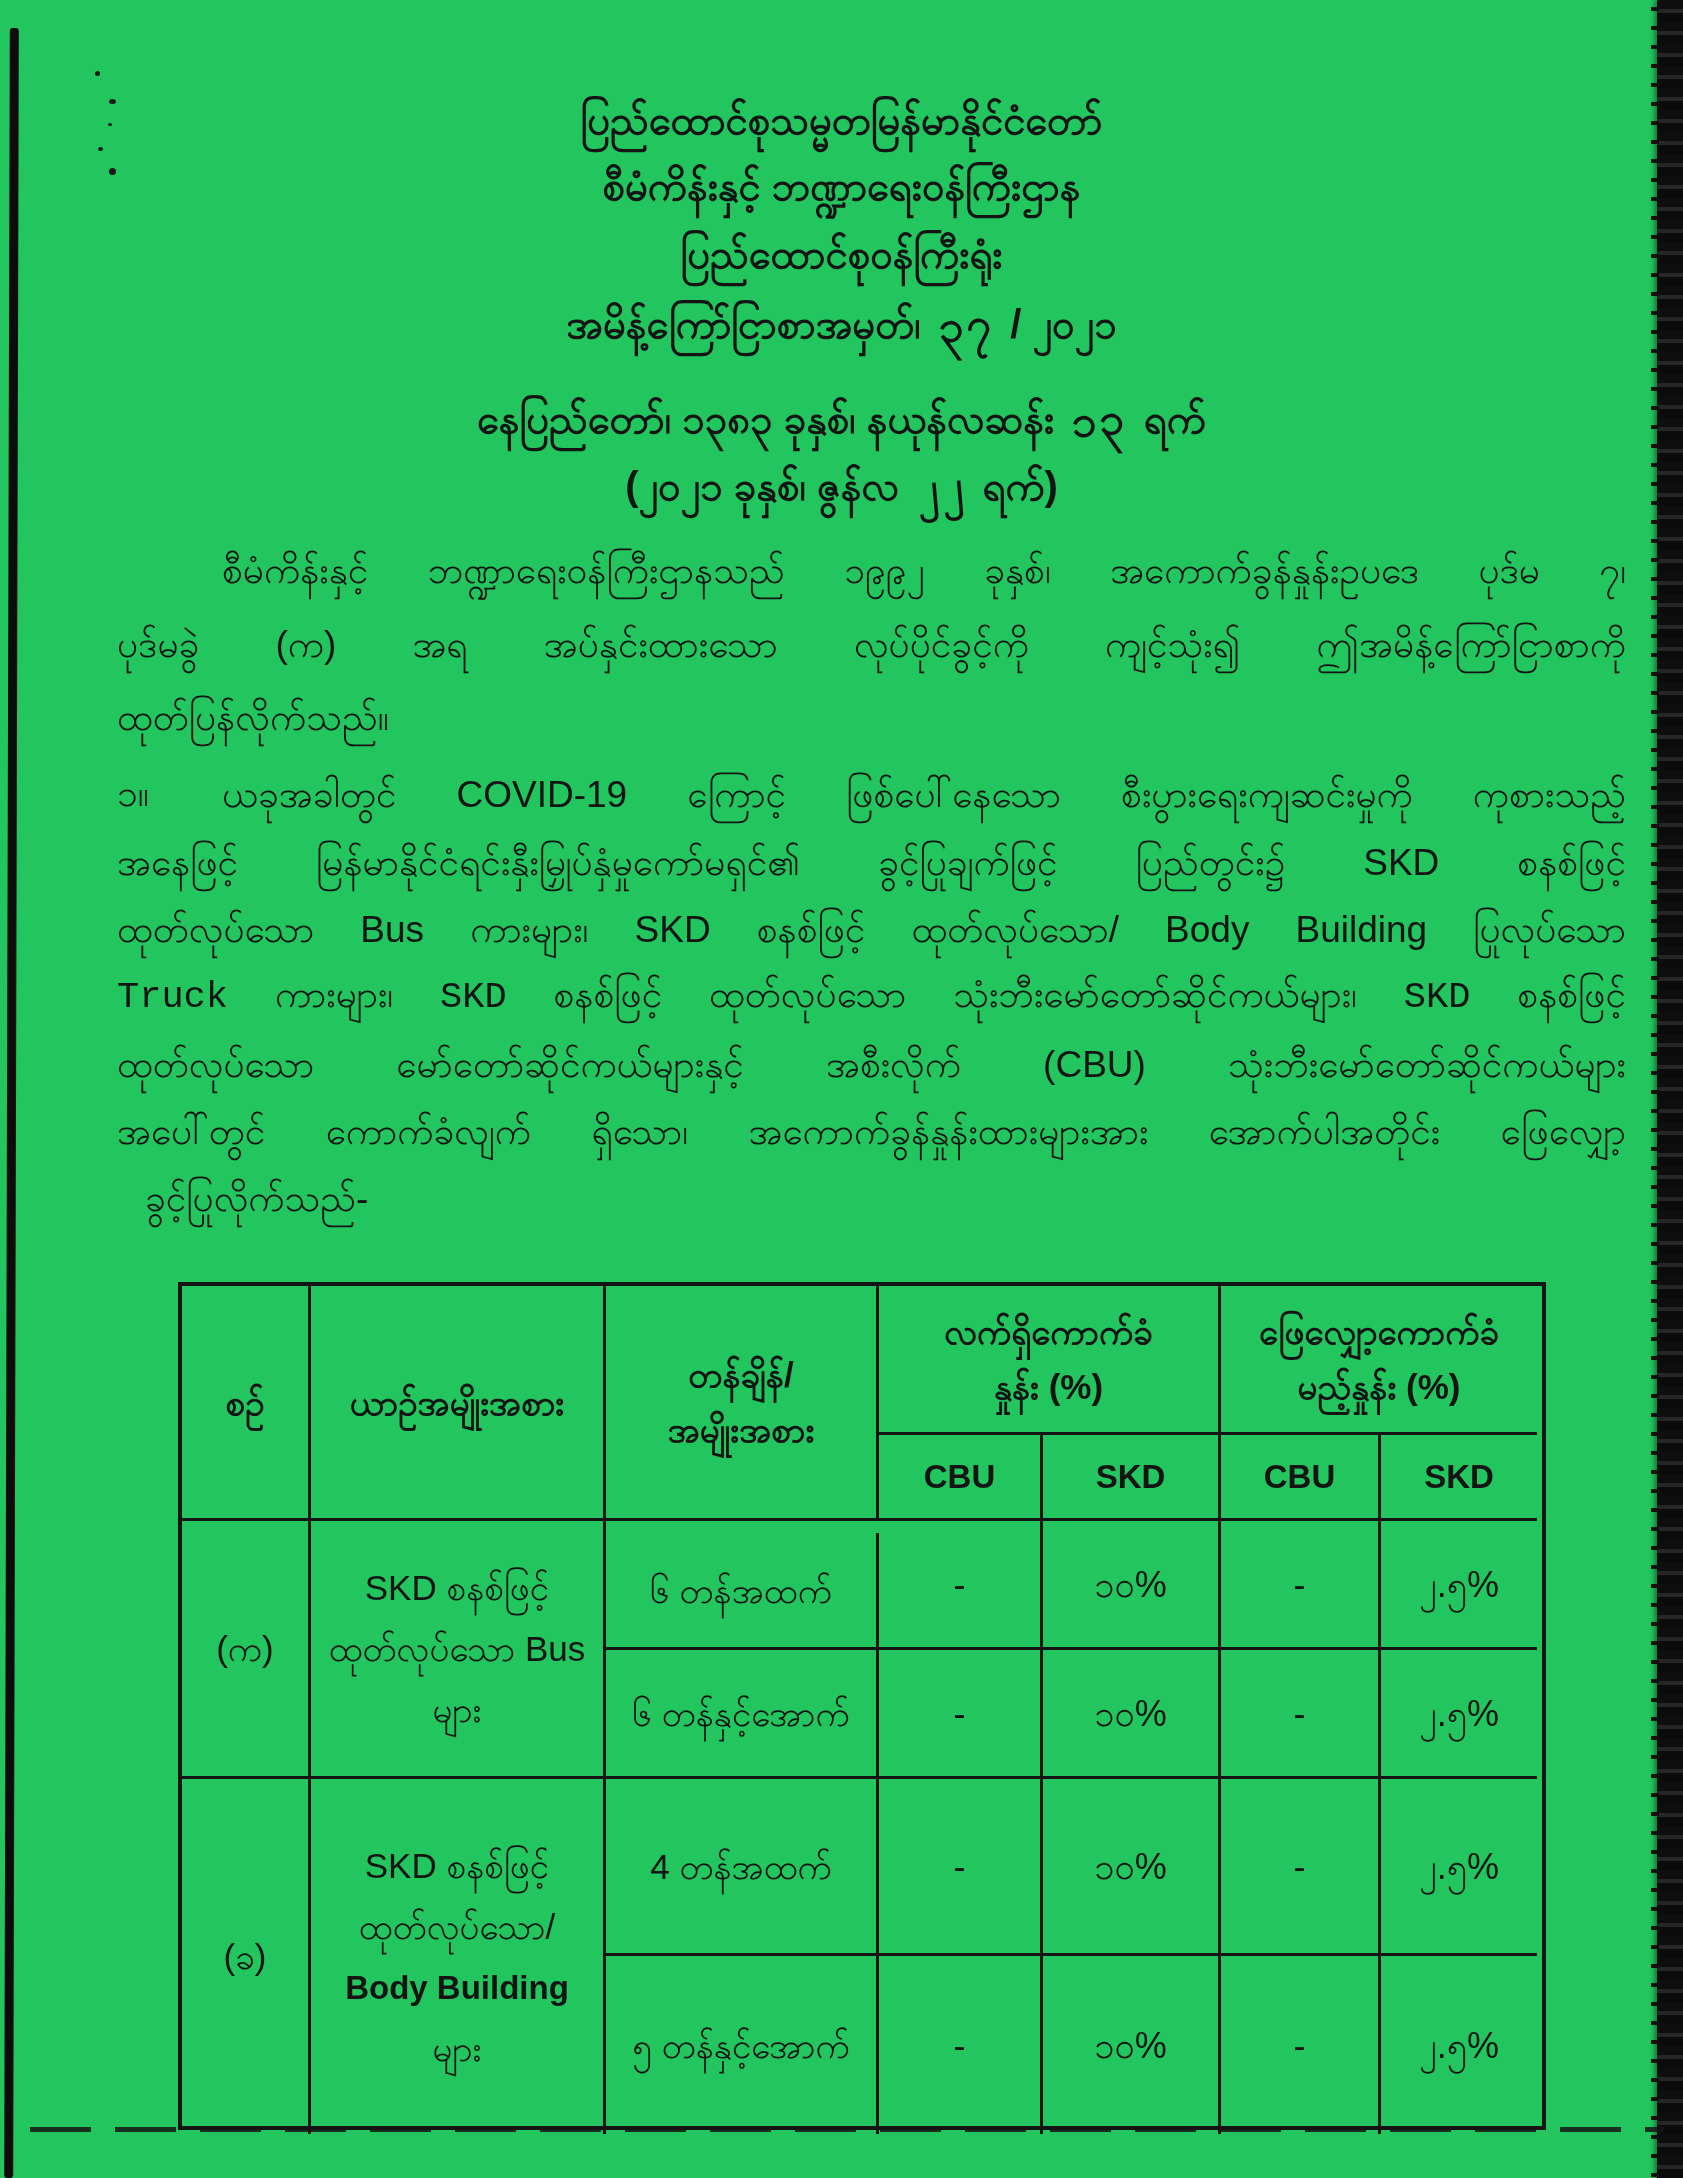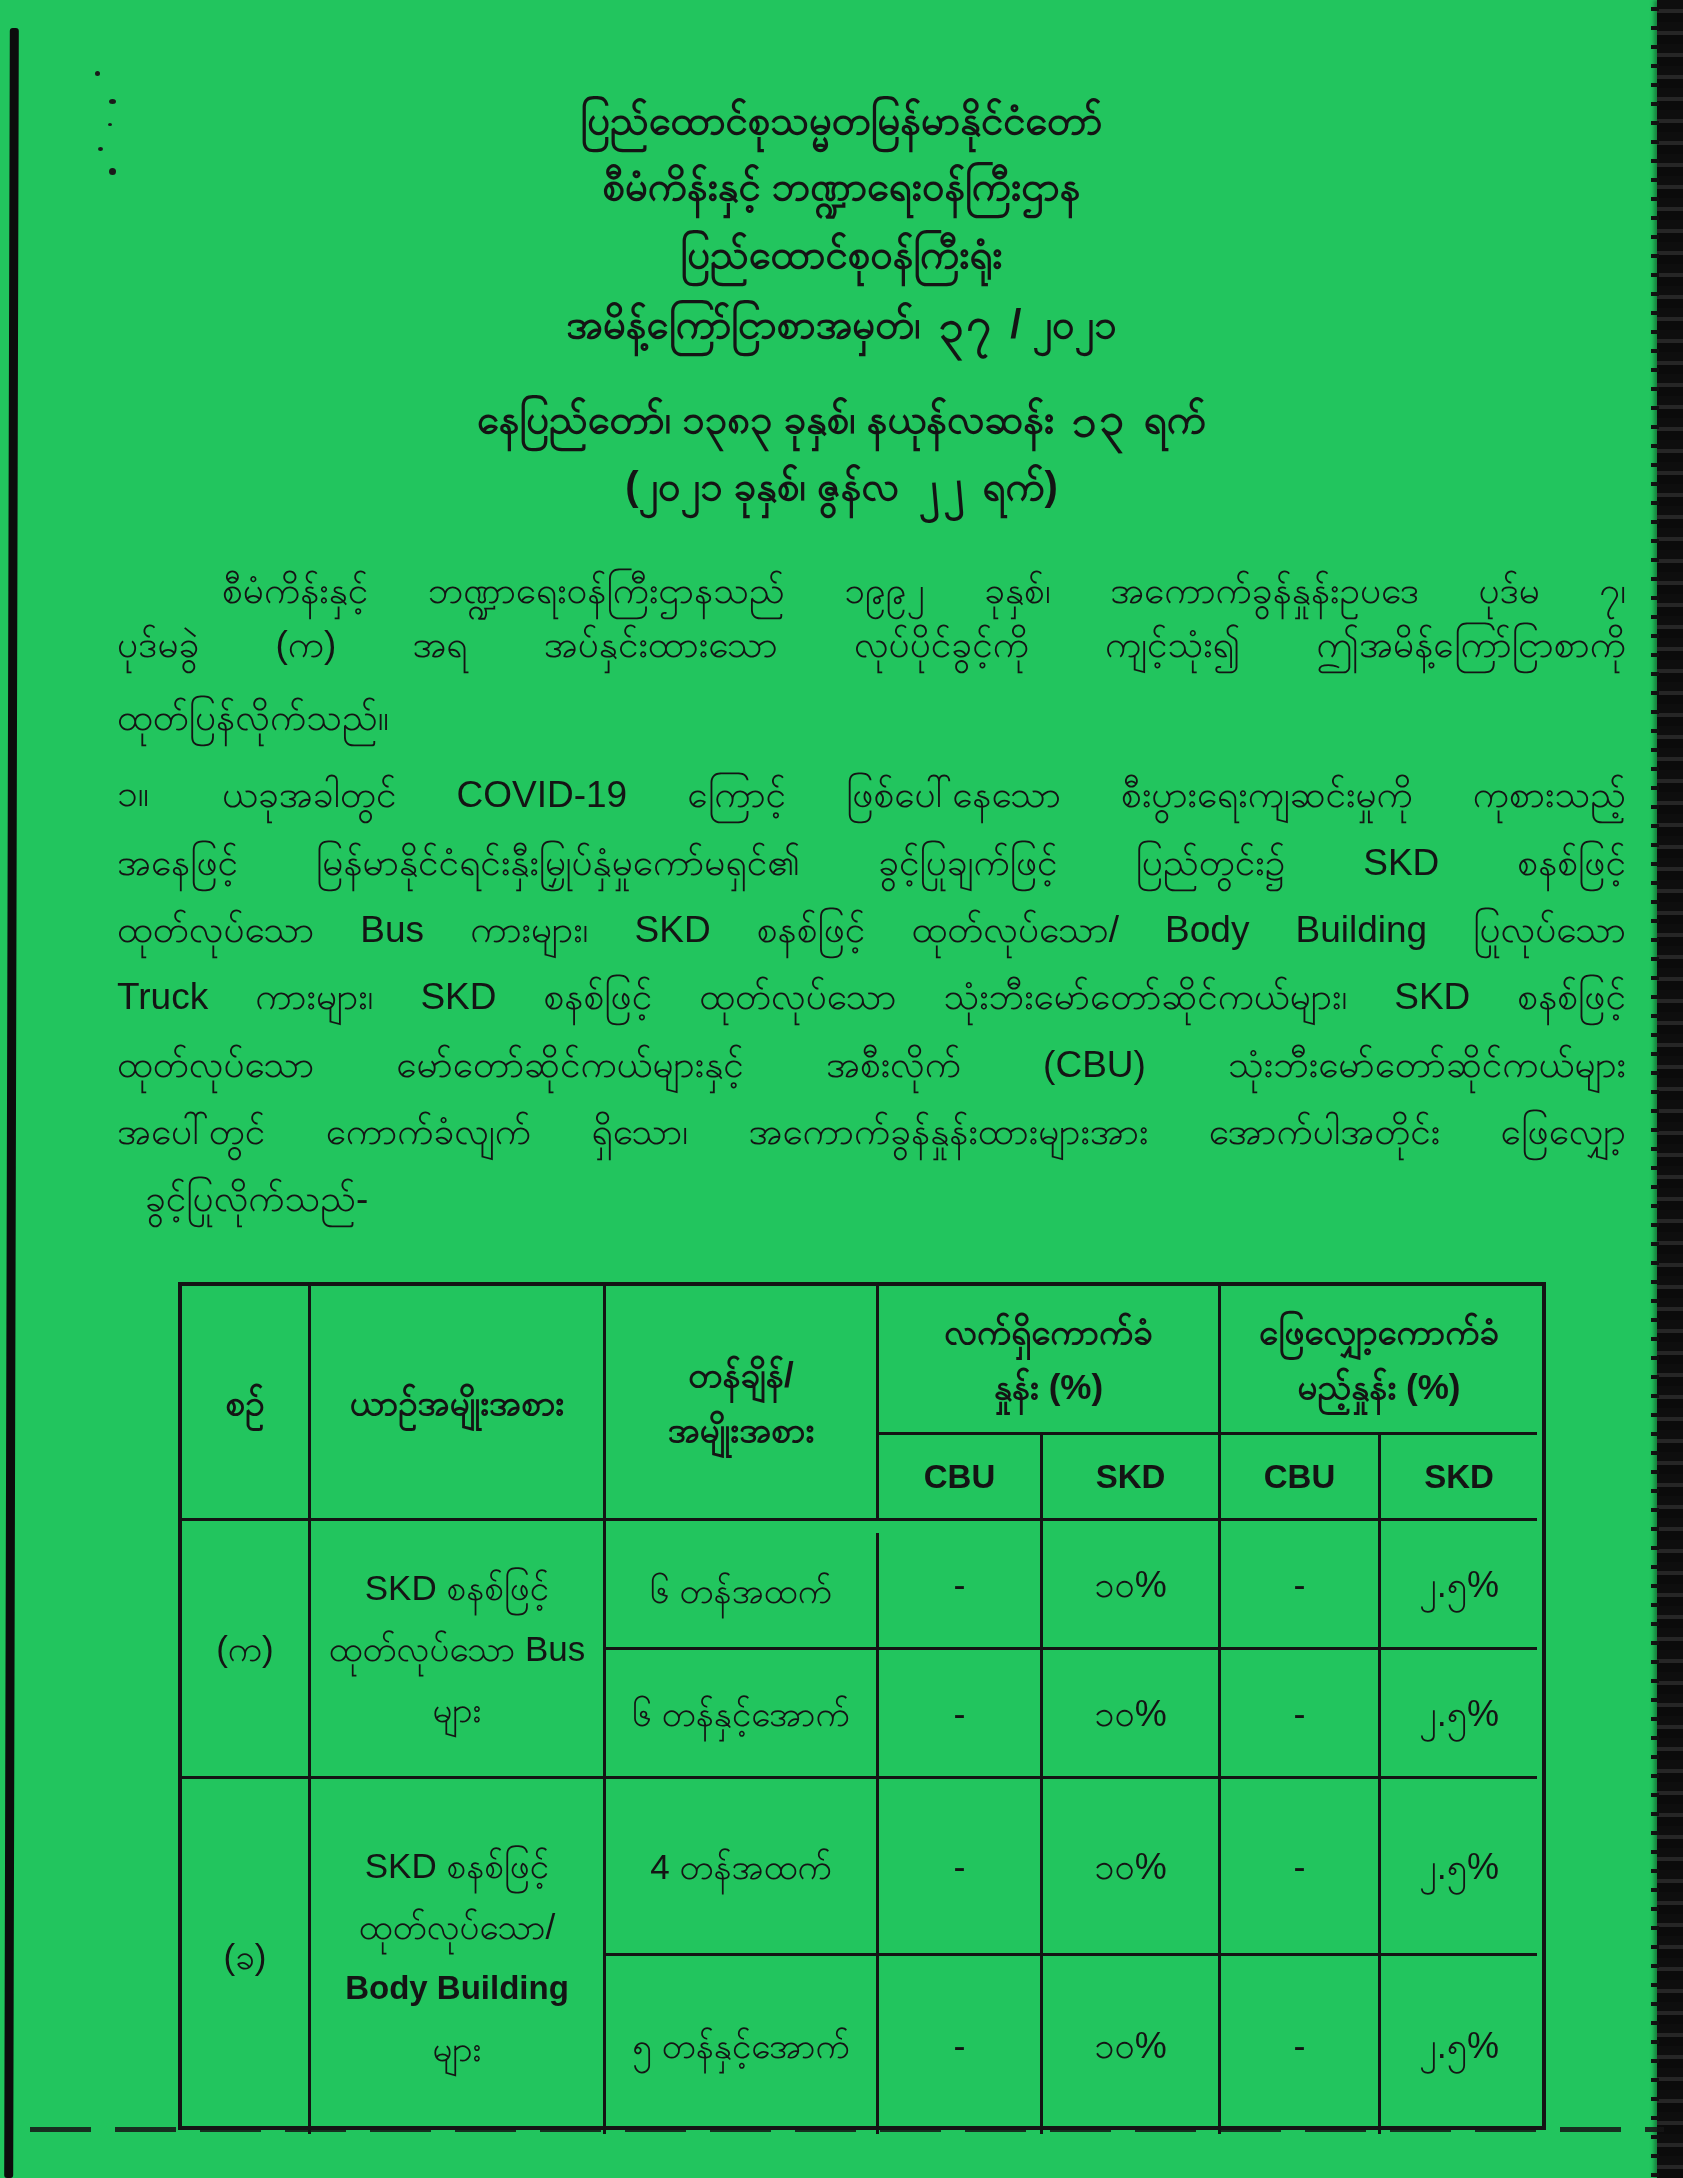--- a/index.html
+++ b/index.html
@@ -20,21 +20,21 @@
     background:repeating-linear-gradient(90deg,#151515 0 61px,transparent 61px 85px);opacity:.85;}
   
   .hline{position:absolute;left:0;width:100%;text-align:center;font-weight:bold;
     font-size:40px;line-height:51px;white-space:nowrap;}
   .hand{display:inline-block;font-weight:bold;font-size:44px;transform:rotate(-5deg) translateY(2px);
     letter-spacing:3px;padding:0 6px;}
   
   .bline{position:absolute;left:117px;width:1509px;font-size:37px;line-height:50px;
     text-align:justify;text-align-last:justify;white-space:normal;}
   .bline.lastline{text-align:left;text-align-last:left;}
-  .indent1{padding-left:105px;width:1404px;margin-top:20px;}
+  .indent1{padding-left:105px;width:1404px;}
   .secnum{position:absolute;left:117px;font-size:37px;font-weight:normal;}
   .sec-first{left:222px;width:1404px;}
   
   .tbl{
     position:absolute;left:178px;top:1282px;width:1368px;height:848px;
     display:grid;border:4px solid #141414;box-sizing:border-box;
     grid-template-columns:129px 295px 273px 164px 178px 160px 156px;
     grid-template-rows:149px 86px 129px 129px 177px 178px;
   }
   .cell{border-right:3px solid #141414;border-bottom:3px solid #141414;
@@ -84,21 +84,21 @@
   </div>
 
   <div class="bline indent1" style="top:546px;">စီမံကိန်းနှင့် ဘဏ္ဍာရေးဝန်ကြီးဌာနသည် ၁၉၉၂ ခုနှစ်၊ အကောက်ခွန်နှုန်းဥပဒေ ပုဒ်မ ၇၊</div>
   <div class="bline" style="top:620px;">ပုဒ်မခွဲ (က) အရ အပ်နှင်းထားသော လုပ်ပိုင်ခွင့်ကို ကျင့်သုံး၍ ဤအမိန့်ကြော်ငြာစာကို</div>
   <div class="bline lastline" style="top:693px;">ထုတ်ပြန်လိုက်သည်။</div>
 
   <div class="secnum" style="top:770px;">၁။</div>
   <div class="bline sec-first" style="top:770px;">ယခုအခါတွင် COVID-19 ကြောင့် ဖြစ်ပေါ်နေသော စီးပွားရေးကျဆင်းမှုကို ကုစားသည့်</div>
   <div class="bline" style="top:838px;">အနေဖြင့် မြန်မာနိုင်ငံရင်းနှီးမြှုပ်နှံမှုကော်မရှင်၏ ခွင့်ပြုချက်ဖြင့် ပြည်တွင်း၌ SKD စနစ်ဖြင့်</div>
   <div class="bline" style="top:905px;">ထုတ်လုပ်သော Bus ကားများ၊ SKD စနစ်ဖြင့် ထုတ်လုပ်သော/ Body Building ပြုလုပ်သော</div>
-  <div class="bline" style="top:972px;">Truck ကားများ၊ SKD စနစ်ဖြင့် ထုတ်လုပ်သော သုံးဘီးမော်တော်ဆိုင်ကယ်များ၊ SKD စနစ်ဖြင့်</div>
+  <div class="bline" style="top:972px;font-family:Liberation Mono, monospace;">Truck ကားများ၊ SKD စနစ်ဖြင့် ထုတ်လုပ်သော သုံးဘီးမော်တော်ဆိုင်ကယ်များ၊ SKD စနစ်ဖြင့်</div>
   <div class="bline" style="top:1040px;">ထုတ်လုပ်သော မော်တော်ဆိုင်ကယ်များနှင့် အစီးလိုက် (CBU) သုံးဘီးမော်တော်ဆိုင်ကယ်များ</div>
   <div class="bline" style="top:1107px;">အပေါ်တွင် ကောက်ခံလျက် ရှိသော၊ အကောက်ခွန်နှုန်းထားများအား အောက်ပါအတိုင်း ဖြေလျှော့</div>
   <div class="bline lastline" style="top:1174px;margin-left:28px;">ခွင့်ပြုလိုက်သည်-</div>
 
   <div class="tbl">
 
     <div class="cell bold" style="grid-column:1;grid-row:1/3;">စဉ်</div>
     <div class="cell bold" style="grid-column:2;grid-row:1/3;">ယာဉ်အမျိုးအစား</div>
     <div class="cell bold" style="grid-column:3;grid-row:1/3;">
       <div>တန်ချိန်/</div>

